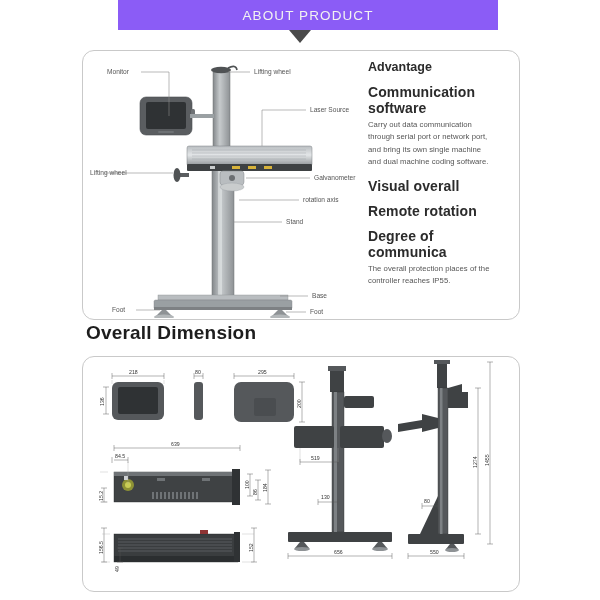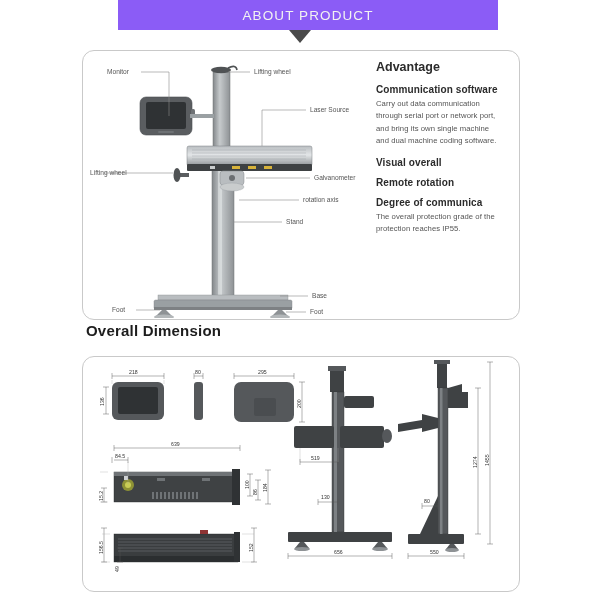--- a/index.html
+++ b/index.html
@@ -28,34 +28,34 @@
   .panel-top{
     position:absolute;left:82px;top:50px;width:436px;height:268px;
     border:1px solid #c9c9c9;border-radius:12px;background:#fff;
   }
   .panel-bottom{
     position:absolute;left:82px;top:356px;width:436px;height:234px;
     border:1px solid #c9c9c9;border-radius:12px;background:#fff;
   }
 
   .section-title{
-    position:absolute;left:86px;top:322px;font-size:15px;font-weight:bold;
+    position:absolute;left:86px;top:322px;font-size:19px;font-weight:bold;
     color:#1d1d1d;letter-spacing:.2px;
   }
 
   
   .adv{
-    position:absolute;left:376px;top:60px;width:128px;
+    position:absolute;left:368px;top:60px;width:128px;
   }
   .adv h3{
     margin:0 0 10px 0;font-size:12.5px;font-weight:bold;color:#2b2b2b;
   }
   .adv-block{margin-bottom:9px;}
   .adv-block .h{
-    font-size:10px;font-weight:bold;color:#2b2b2b;margin-bottom:3px;
+    font-size:14px;font-weight:bold;color:#2b2b2b;margin-bottom:3px;
     letter-spacing:.1px;
   }
   .adv-block .b{
     font-size:7.7px;line-height:1.62;color:#555;letter-spacing:.05px;
   }
 
   
   .machine{position:absolute;left:82px;top:50px;width:300px;height:268px;}
 
   .lbl{font-size:6.6px;fill:#555;font-family:"Liberation Sans",sans-serif;}
@@ -197,21 +197,21 @@
     <div class="adv-block">
       <div class="h">Visual overall</div>
     </div>
 
     <div class="adv-block">
       <div class="h">Remote rotation</div>
     </div>
 
     <div class="adv-block">
       <div class="h">Degree of communica</div>
-      <div class="b">The overall protection grade of the protection reaches IP55.</div>
+      <div class="b">The overall protection places of the controller reaches IP55.</div>
     </div>
   </div>
 
   <div class="section-title">Overall Dimension</div>
 
   <div class="panel-bottom"></div>
 
   <svg class="dims" viewBox="0 0 436 234">
 
     <g>

